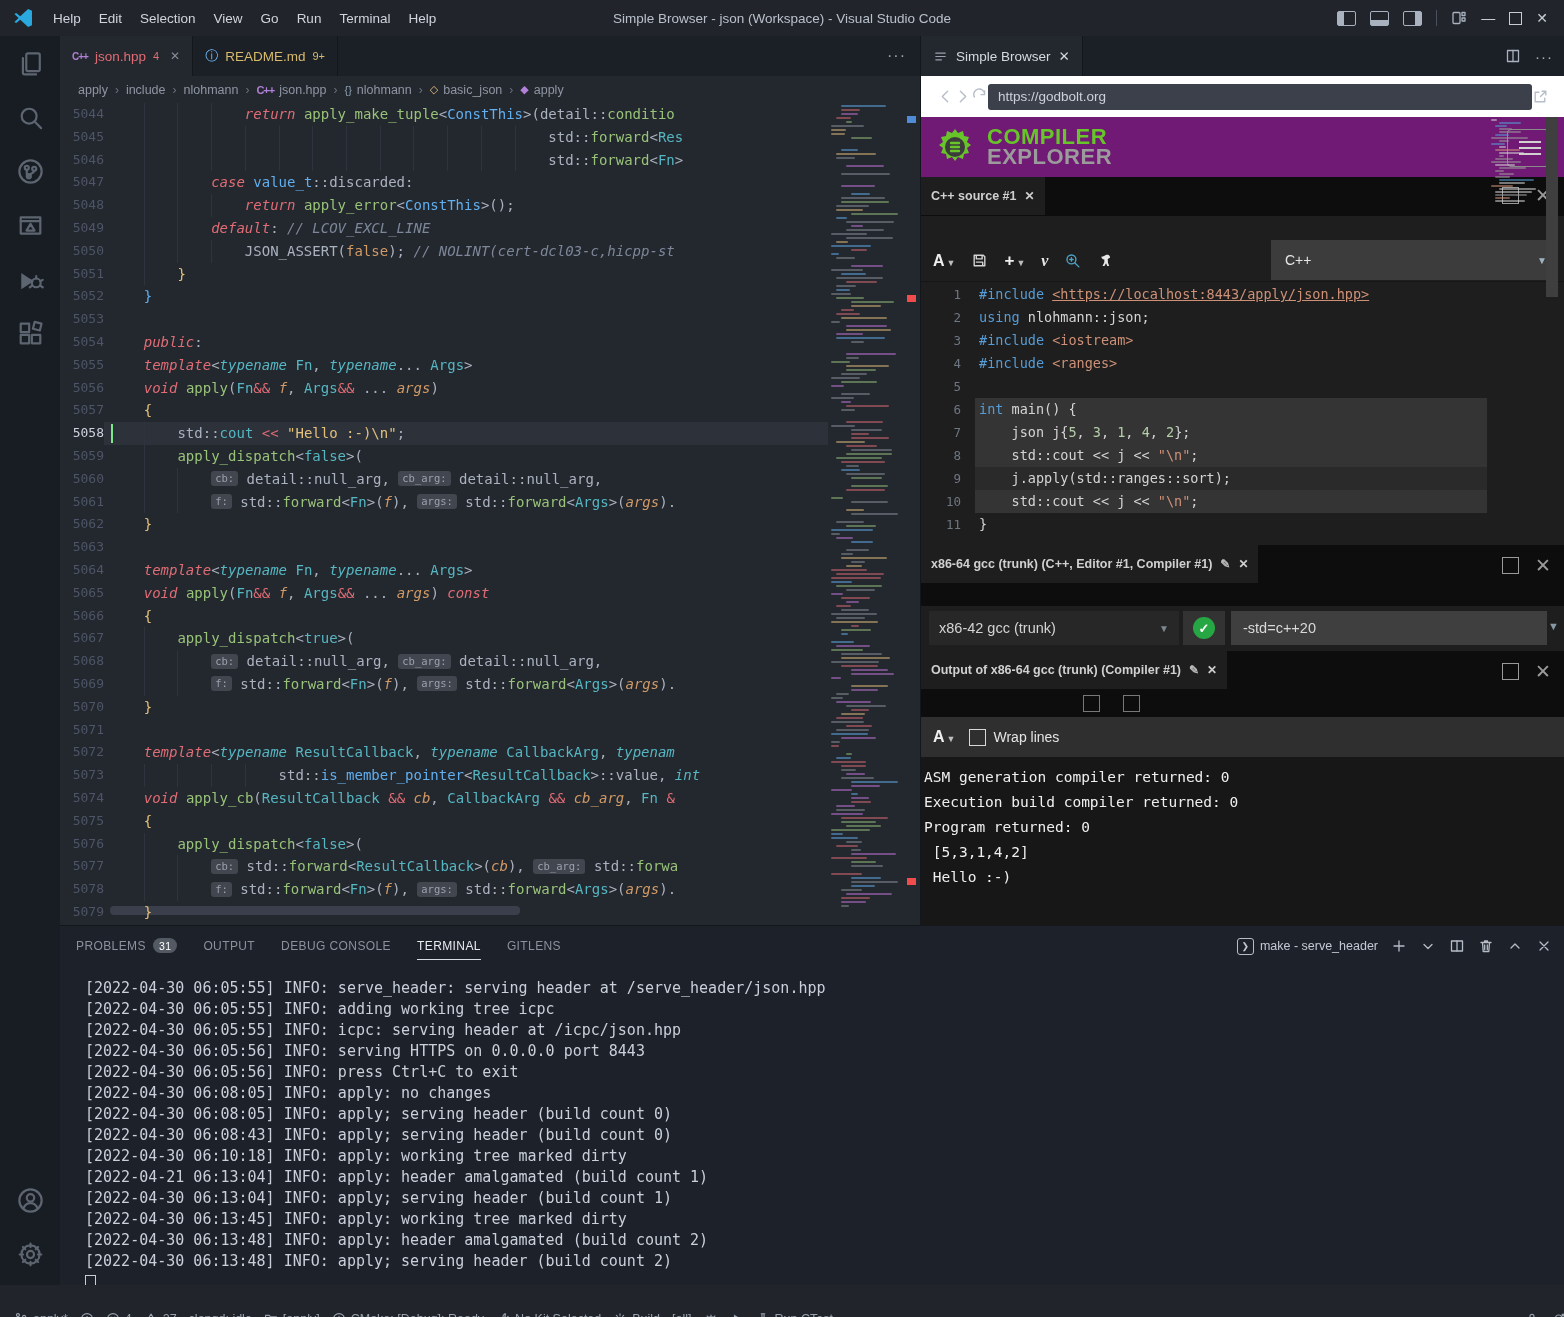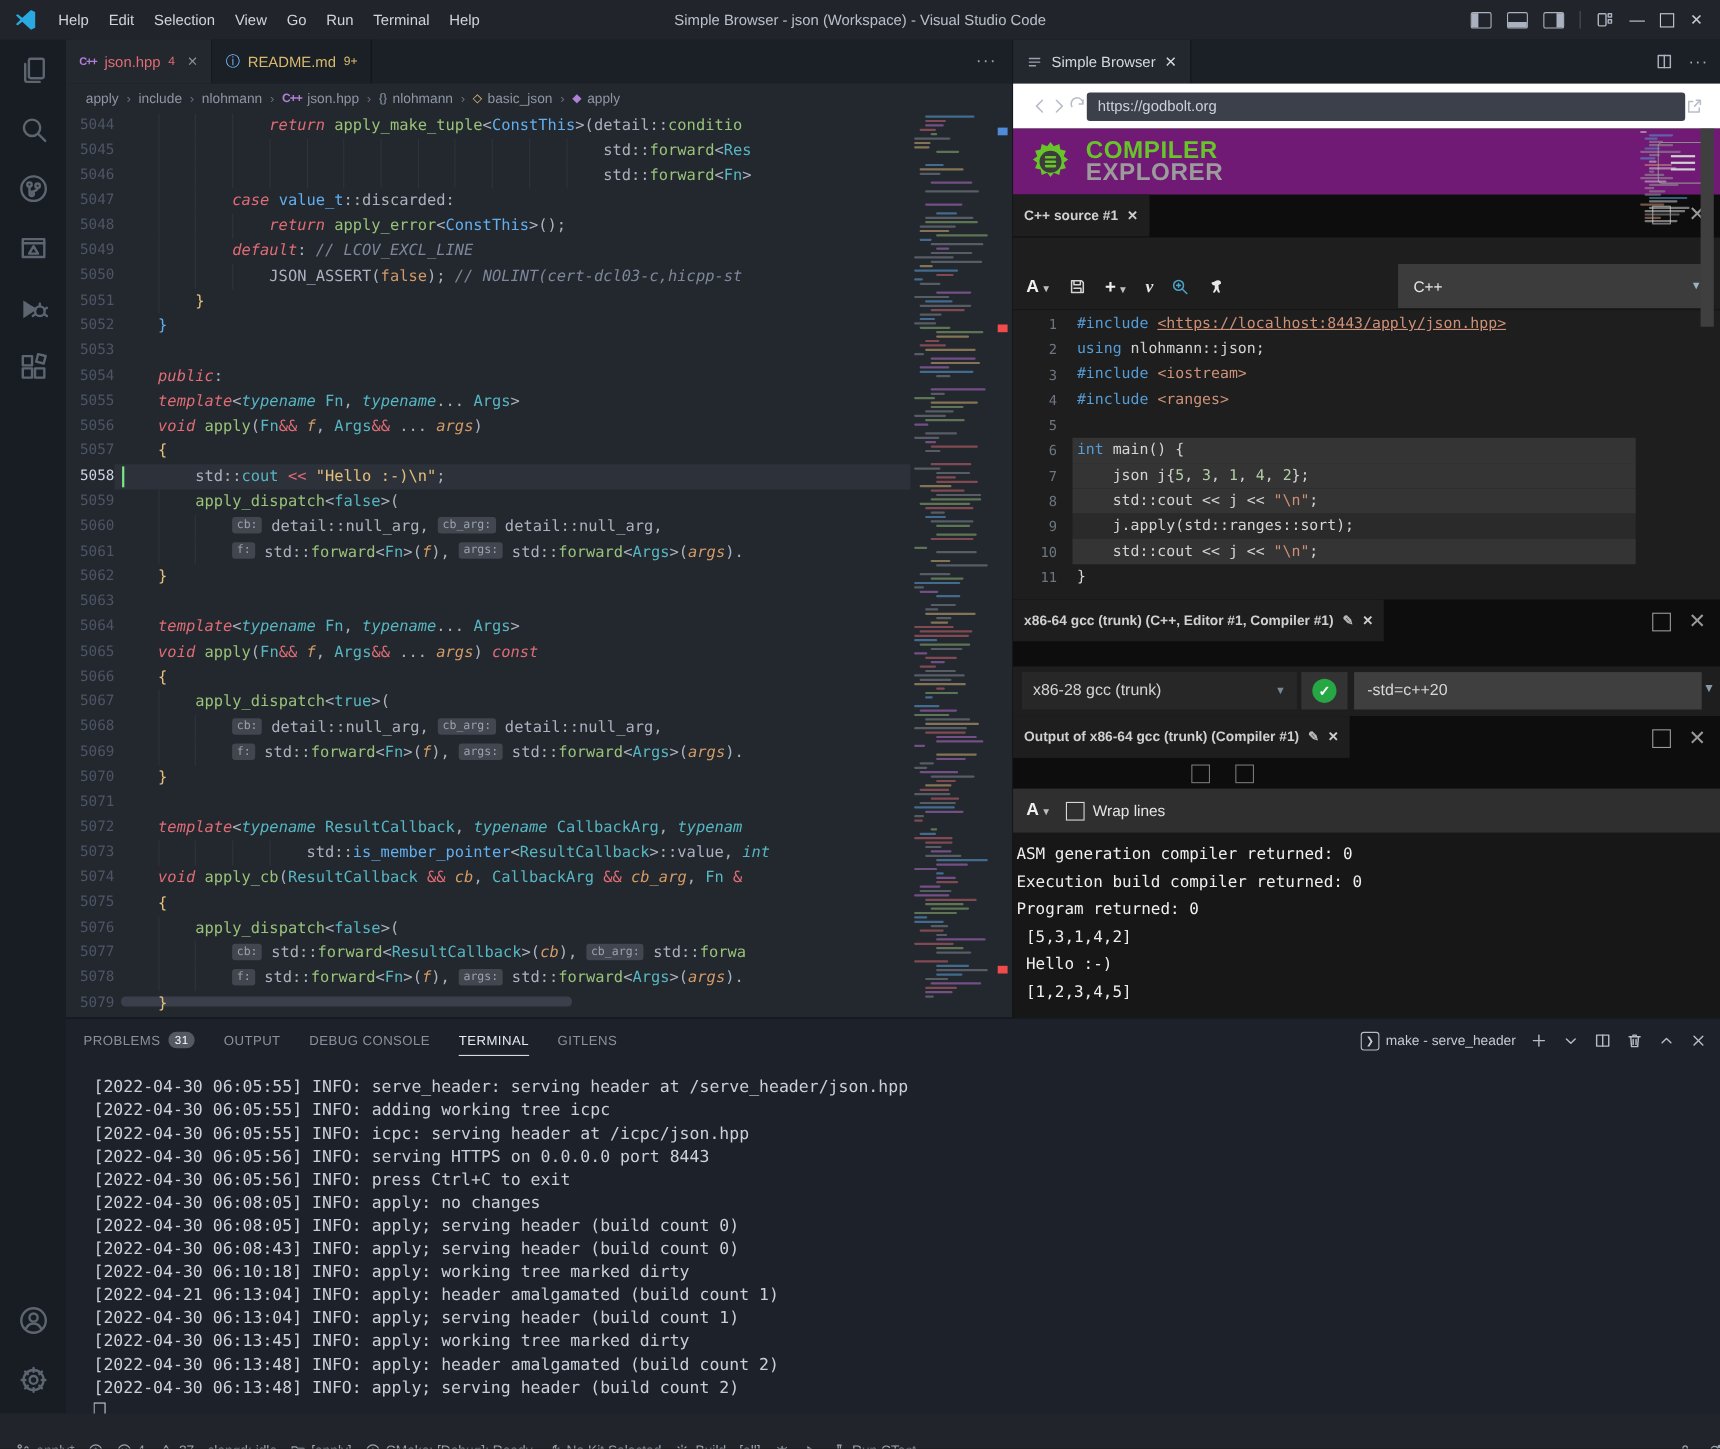--- a/index.html
+++ b/index.html
@@ -701,21 +701,21 @@
           <span class="x">✕</span>
         </div>
         <div class="pane-ctl" style="right:14px;top:12px">
           <span class="sq"></span>
           <span class="px">✕</span>
         </div>
       </div>
 
       <div id="cectrl">
         <div id="comp-sel">
-          <span>x86-28 gcc (trunk)</span>
+          <span>x86-42 gcc (trunk)</span>
           <span class="sel-caret">▼</span>
         </div>
         <div id="comp-check">
             <b>✓</b>
           </div>
         <div id="comp-opts">-std=c++20</div>
         <span id="comp-caret">▼</span>
       </div>
 
       <div class="cerow-dark" style="top:534px;height:66px">
@@ -739,21 +739,20 @@
           <span id="wraplabel">Wrap lines</span>
         </span>
       </div>
 
       <div id="ceout">
           <div class="outline">ASM generation compiler returned: 0</div>
           <div class="outline">Execution build compiler returned: 0</div>
           <div class="outline">Program returned: 0</div>
           <div class="outline"> [5,3,1,4,2]</div>
           <div class="outline"> Hello :-)</div>
-          <div class="outline"> [1,2,3,4,5]</div>
         </div>
     </div>
   </div>
 
   <div id="panel" class="abs">
     <div id="ptabs">
         <div class="ptab">
           <span>PROBLEMS</span>
           <span class="pbadge">31</span>
         </div>

